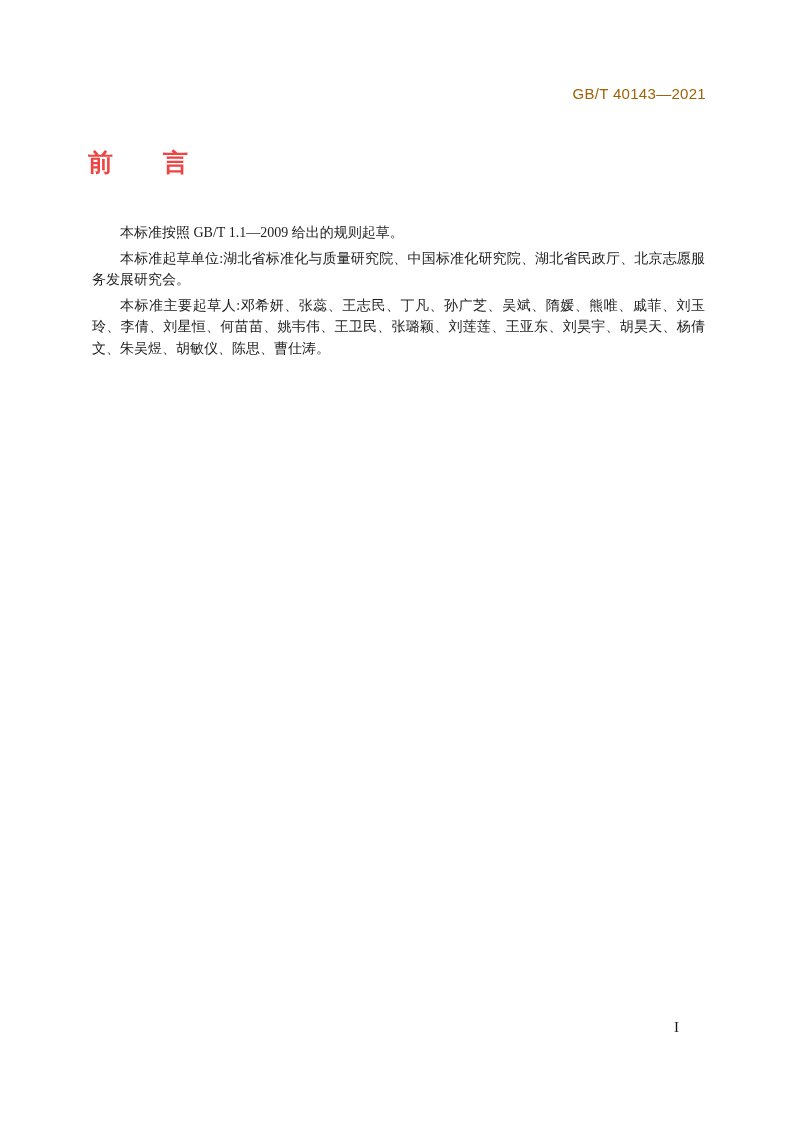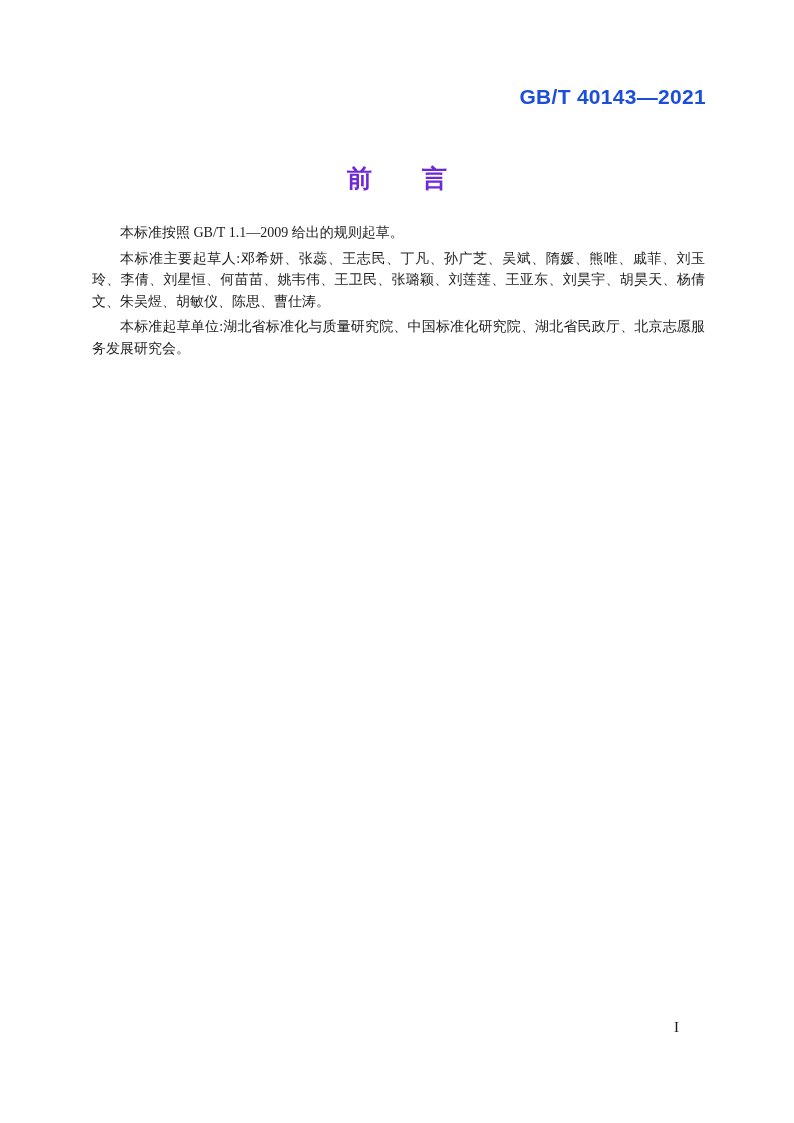--- a/index.html
+++ b/index.html
@@ -13,37 +13,35 @@
     height: 1123px;
     background: #ffffff;
     overflow: hidden;
     color: #1c1c1c;
   }
   .std-code {
     position: absolute;
     top: 85px;
     right: 88px;
     font-family: "Liberation Sans", "DejaVu Sans", sans-serif;
-    font-weight: bold;
-    font-size: 21px;
+    font-weight: normal;
+    font-size: 15px;
     letter-spacing: 0.3px;
-    color: #1d4ed8;
+    color: #a16207;
     white-space: nowrap;
   }
   .doc-title {
     position: absolute;
     top: 146px;
     left: 88px;
     right: 88px;
-    text-align: center;
     font-family: "Liberation Sans", "DejaVu Sans", sans-serif;
     font-weight: bold;
     font-size: 25px;
-    color: #6d28d9;
-    margin-top: 16px;
+    color: #ef4444;
   }
   .body-text {
     position: absolute;
     top: 218px;
     left: 88px;
     right: 85px;
     font-family: "Liberation Serif", "DejaVu Serif", serif;
     font-size: 14px;
     line-height: 21.5px;
     text-align: justify;
@@ -67,19 +65,19 @@
 <body>
 
 <div class="page">
 
   <div class="std-code">GB/T 40143—2021</div>
 
   <div class="doc-title">前　　言</div>
 
   <div class="body-text">
     <p>本标准按照 GB/T 1.1—2009 给出的规则起草。</p>
+    <p>本标准起草单位:湖北省标准化与质量研究院、中国标准化研究院、湖北省民政厅、北京志愿服务发展研究会。</p>
     <p>本标准主要起草人:邓希妍、张蕊、王志民、丁凡、孙广芝、吴斌、隋媛、熊唯、戚菲、刘玉玲、李倩、刘星恒、何苗苗、姚韦伟、王卫民、张璐颖、刘莲莲、王亚东、刘昊宇、胡昊天、杨倩文、朱吴煜、胡敏仪、陈思、曹仕涛。</p>
-    <p>本标准起草单位:湖北省标准化与质量研究院、中国标准化研究院、湖北省民政厅、北京志愿服务发展研究会。</p>
   </div>
 
   <div class="page-number">I</div>
 
 </div>
 
 </body></html>

